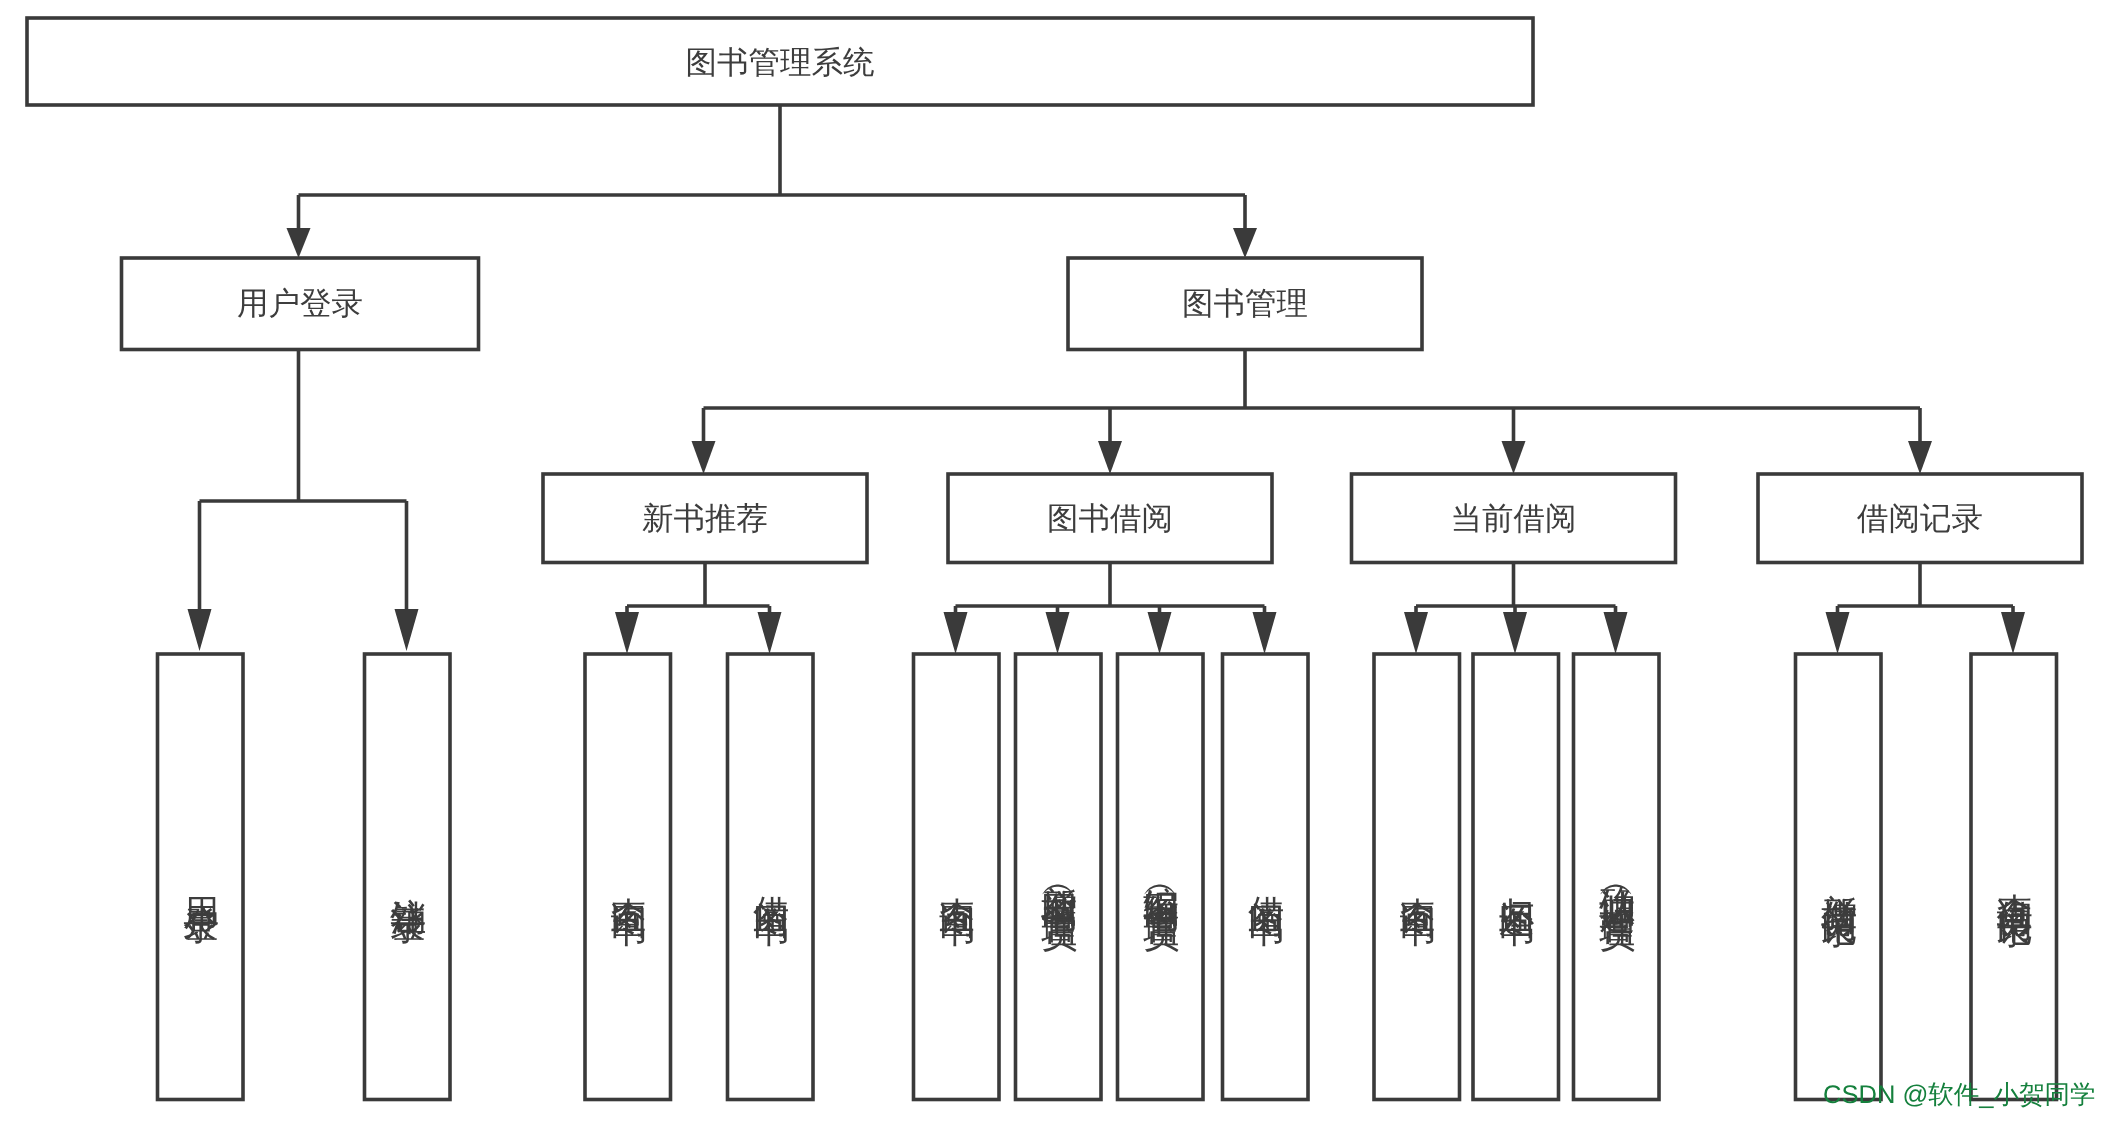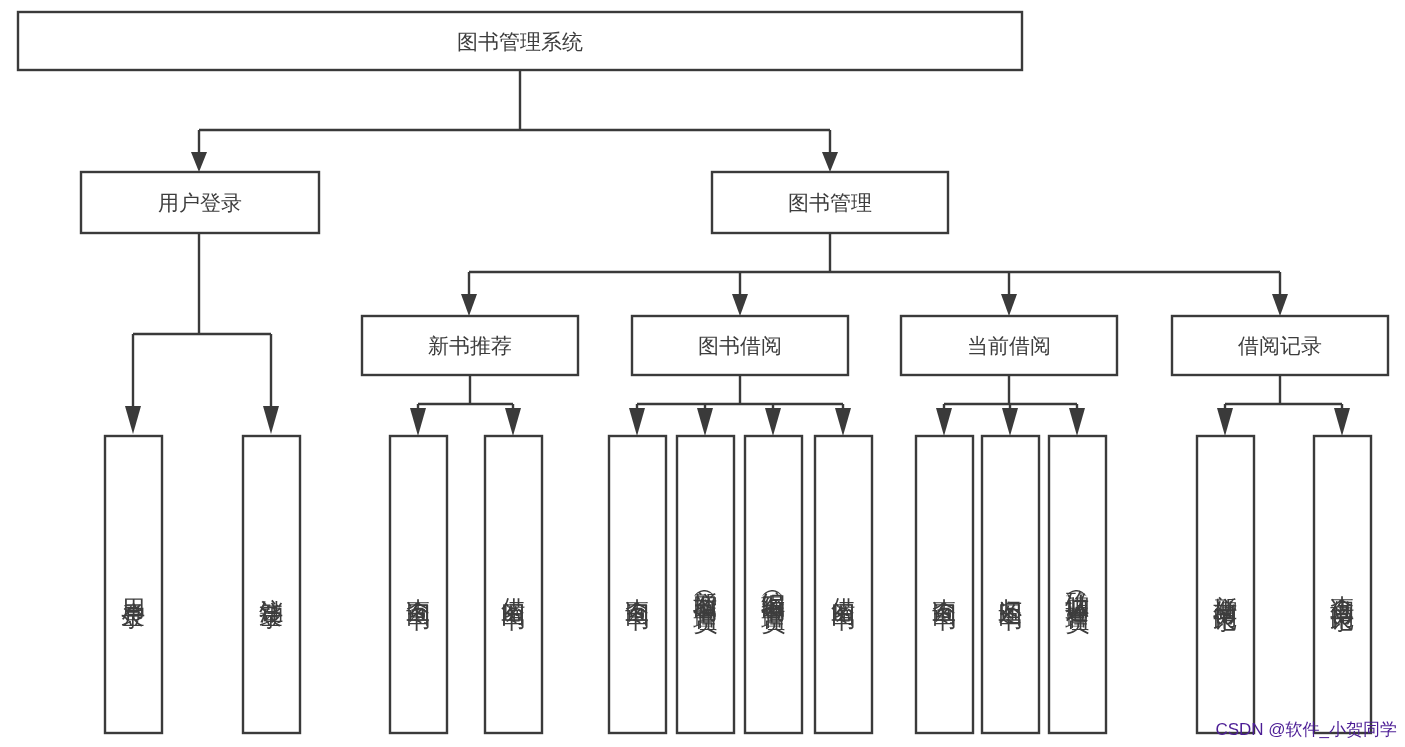--- a/index.html
+++ b/index.html
@@ -62,21 +62,21 @@
     color: #3d3d3d;
     letter-spacing: 3px;
     white-space: nowrap;
   }
   .watermark {
     position: absolute;
     right: 8px;
     bottom: 6px;
     font-family: "Liberation Sans", "DejaVu Sans", sans-serif;
     font-size: 17px;
-    color: #4c1d95;
+    color: #15803d;
     white-space: nowrap;
     pointer-events: none;
     margin-left: 20px;
   }
 </style>
 </head>
 <body>
 
 <div id="diagram-root">
 

